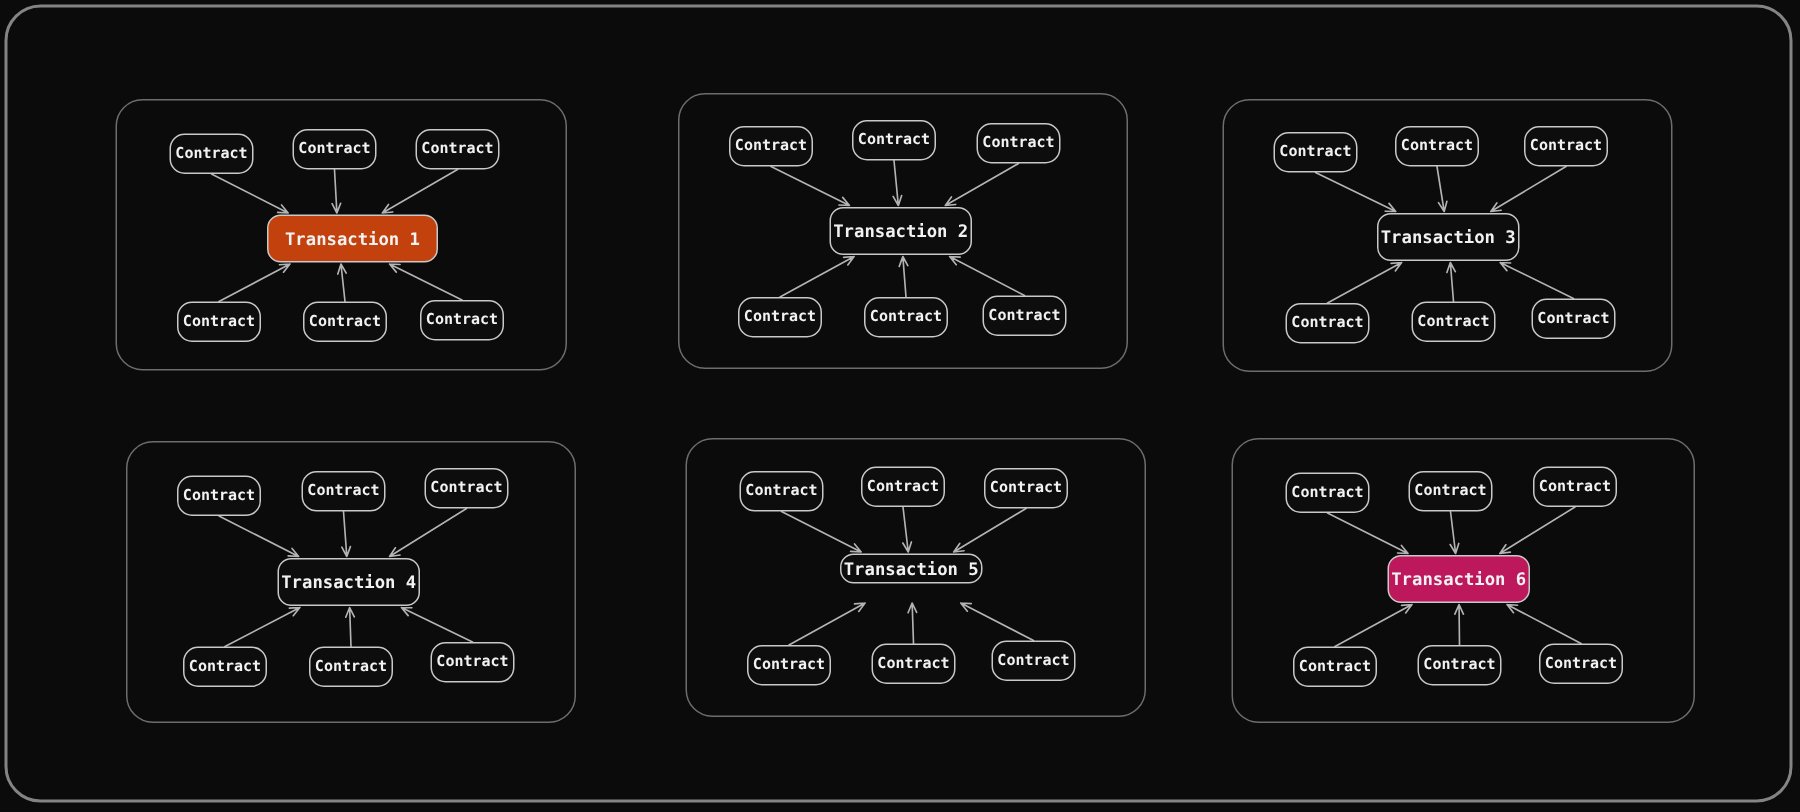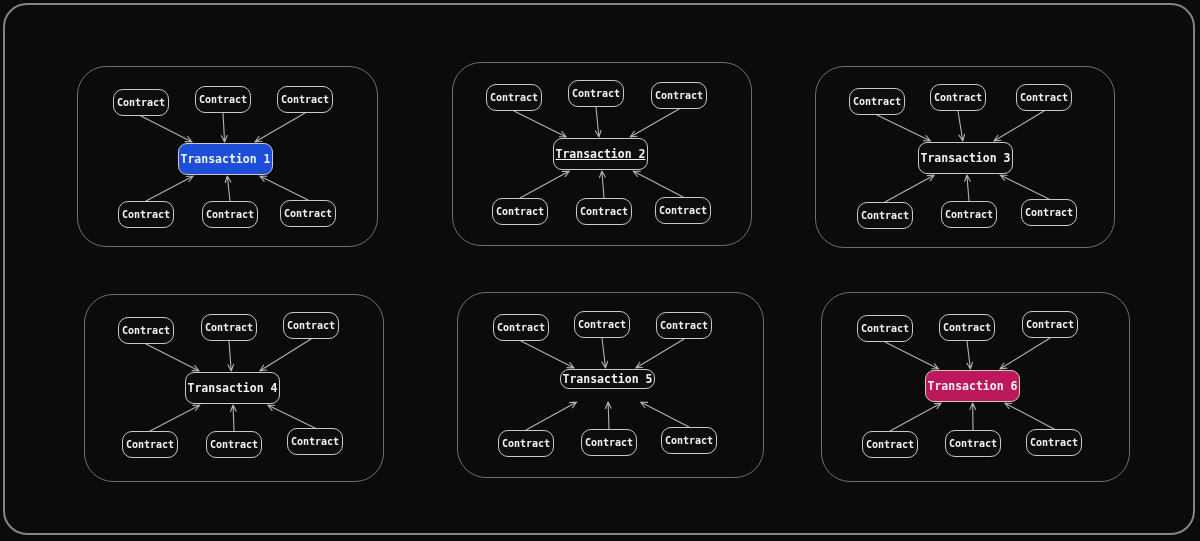--- a/index.html
+++ b/index.html
@@ -20,21 +20,21 @@
     left: 3px;
     top: 3px;
     width: 1188px;
     height: 528px;
     border: 2px solid #848484;
     border-radius: 24px;
   }
   .group {
     position: absolute;
     border: 1px solid #6d6d6d;
-    border-radius: 29px;
+    border-radius: 18px;
     background: transparent;
   }
   .arrows {
     position: absolute;
     left: 0;
     top: 0;
     pointer-events: none;
   }
   .arrows path {
     stroke: var(--arrow, #b3b3b3);
@@ -74,33 +74,33 @@
       <div class="group" style="left: 77px; top: 66px; width: 299px; height: 179px; border-color: rgb(109, 109, 109);">
         <svg class="arrows" width="299" height="179">
           <path d="M63 49L114.1 75M107.1 74.6L114.1 75L109.7 69.6M145 46L146.6 75M143.4 68.8L146.6 75L149.1 68.5M227 46L176.9 75M181 69.3L176.9 75L183.8 74.3M68 134L115.3 109M111 114.5L115.3 109L108.3 109.5M152 134L149.3 109M152.8 115.1L149.3 109L147.2 115.7M230 133L181.7 109M188.7 109.3L181.7 109L186.2 114.4"></path>
         </svg>
         <div class="node contract" style="left: 35px; top: 22px; width: 56px; height: 27px; border-color: rgb(201, 201, 201); background: rgb(13, 13, 13); color: rgb(242, 242, 242);">Contract</div>
         <div class="node contract" style="left: 117px; top: 19px; width: 56px; height: 27px; border-color: rgb(201, 201, 201); background: rgb(13, 13, 13); color: rgb(242, 242, 242);">Contract</div>
         <div class="node contract" style="left: 199px; top: 19px; width: 56px; height: 27px; border-color: rgb(201, 201, 201); background: rgb(13, 13, 13); color: rgb(242, 242, 242);">Contract</div>
         <div class="node contract" style="left: 40px; top: 134px; width: 56px; height: 27px; border-color: rgb(201, 201, 201); background: rgb(13, 13, 13); color: rgb(242, 242, 242);">Contract</div>
         <div class="node contract" style="left: 124px; top: 134px; width: 56px; height: 27px; border-color: rgb(201, 201, 201); background: rgb(13, 13, 13); color: rgb(242, 242, 242);">Contract</div>
         <div class="node contract" style="left: 202px; top: 133px; width: 56px; height: 27px; border-color: rgb(201, 201, 201); background: rgb(13, 13, 13); color: rgb(242, 242, 242);">Contract</div>
-        <div class="node txn" style="left: 100px; top: 76px; width: 95px; height: 32px; border-color: rgb(201, 201, 201); background: #1d4ed8; color: rgb(242, 242, 242);">Transaction 1</div>
+        <div class="node txn" style="left: 100px; top: 76px; width: 114px; height: 32px; border-color: rgb(201, 201, 201); background: #c2410c; color: rgb(242, 242, 242);">Transaction 1</div>
       </div>
       <div class="group" style="left: 452px; top: 62px; width: 298px; height: 182px; border-color: rgb(109, 109, 109);">
         <svg class="arrows" width="298" height="182">
           <path d="M61 48L113.3 74M106.3 73.7L113.3 74L108.8 68.6M143 44L145.9 74M142.4 67.9L145.9 74L148.1 67.4M226 46L177.2 74M181.3 68.3L177.2 74L184.1 73.3M67 135L116.4 108M112.2 113.6L116.4 108L109.4 108.6M151 135L148.9 108M152.2 114.1L148.9 108L146.5 114.6M230 134L180.1 108M187.1 108.4L180.1 108L184.5 113.5"></path>
         </svg>
         <div class="node contract" style="left: 33px; top: 21px; width: 56px; height: 27px; border-color: rgb(201, 201, 201); background: rgb(13, 13, 13); color: rgb(242, 242, 242);">Contract</div>
         <div class="node contract" style="left: 115px; top: 17px; width: 56px; height: 27px; border-color: rgb(201, 201, 201); background: rgb(13, 13, 13); color: rgb(242, 242, 242);">Contract</div>
         <div class="node contract" style="left: 198px; top: 19px; width: 56px; height: 27px; border-color: rgb(201, 201, 201); background: rgb(13, 13, 13); color: rgb(242, 242, 242);">Contract</div>
         <div class="node contract" style="left: 39px; top: 135px; width: 56px; height: 27px; border-color: rgb(201, 201, 201); background: rgb(13, 13, 13); color: rgb(242, 242, 242);">Contract</div>
         <div class="node contract" style="left: 123px; top: 135px; width: 56px; height: 27px; border-color: rgb(201, 201, 201); background: rgb(13, 13, 13); color: rgb(242, 242, 242);">Contract</div>
         <div class="node contract" style="left: 202px; top: 134px; width: 56px; height: 27px; border-color: rgb(201, 201, 201); background: rgb(13, 13, 13); color: rgb(242, 242, 242);">Contract</div>
-        <div class="node txn" style="left: 100px; top: 75px; width: 95px; height: 32px; border-color: rgb(201, 201, 201); background: rgb(13, 13, 13); color: rgb(242, 242, 242); text-decoration: underline;">Transaction 2</div>
+        <div class="node txn" style="left: 100px; top: 75px; width: 95px; height: 32px; border-color: rgb(201, 201, 201); background: rgb(13, 13, 13); color: rgb(242, 242, 242);">Transaction 2</div>
       </div>
       <div class="group" style="left: 815px; top: 66px; width: 298px; height: 180px; border-color: rgb(109, 109, 109);">
         <svg class="arrows" width="298" height="180">
           <path d="M61 48L114.5 74M107.5 73.8L114.5 74L110 68.6M142 44L146.8 74M143 68.1L146.8 74L148.6 67.2M228 44L177.9 74M181.9 68.3L177.9 74L184.8 73.2M69 135L118.4 108M114.2 113.6L118.4 108L111.4 108.6M153 134L150.9 108M154.2 114.1L150.9 108L148.6 114.6M233 132L184.1 108M191.1 108.3L184.1 108L188.6 113.4"></path>
         </svg>
         <div class="node contract" style="left: 33px; top: 21px; width: 56px; height: 27px; border-color: rgb(201, 201, 201); background: rgb(13, 13, 13); color: rgb(242, 242, 242);">Contract</div>
         <div class="node contract" style="left: 114px; top: 17px; width: 56px; height: 27px; border-color: rgb(201, 201, 201); background: rgb(13, 13, 13); color: rgb(242, 242, 242);">Contract</div>
         <div class="node contract" style="left: 200px; top: 17px; width: 56px; height: 27px; border-color: rgb(201, 201, 201); background: rgb(13, 13, 13); color: rgb(242, 242, 242);">Contract</div>
         <div class="node contract" style="left: 41px; top: 135px; width: 56px; height: 27px; border-color: rgb(201, 201, 201); background: rgb(13, 13, 13); color: rgb(242, 242, 242);">Contract</div>
         <div class="node contract" style="left: 125px; top: 134px; width: 56px; height: 27px; border-color: rgb(201, 201, 201); background: rgb(13, 13, 13); color: rgb(242, 242, 242);">Contract</div>

